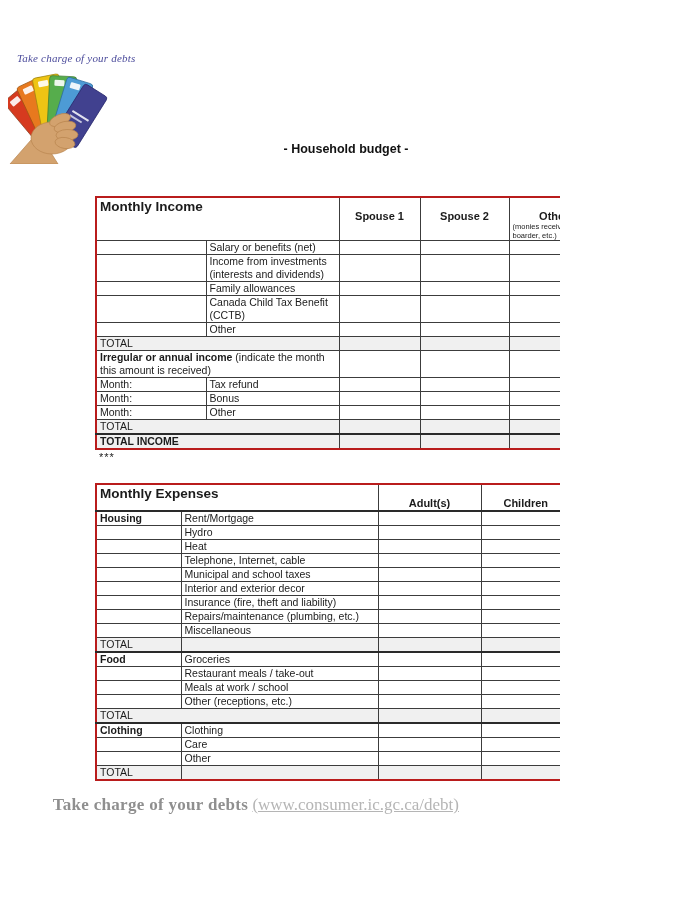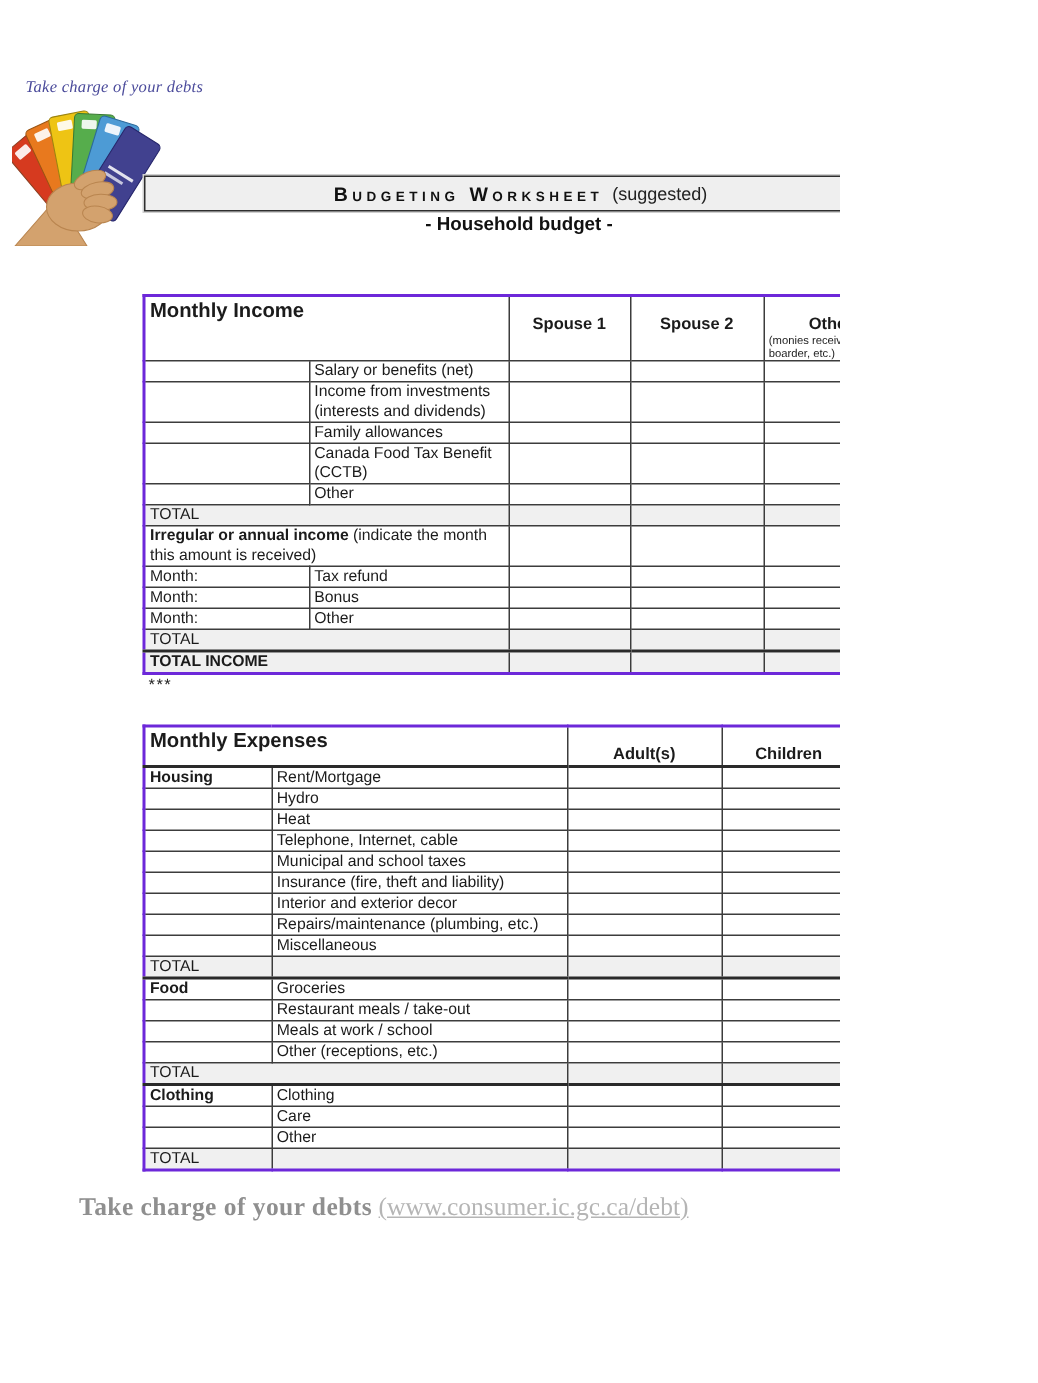--- a/index.html
+++ b/index.html
@@ -27,21 +27,21 @@
   .subtitle{
     position:absolute;left:96px;top:142px;width:500px;text-align:center;
     font-weight:bold;font-size:12.5px;color:#111;
   }
   
   table{border-collapse:collapse;table-layout:fixed;position:absolute;background:#fff;}
   td,th{
     border:1px solid #3c3c3c;font-size:10.5px;font-weight:normal;text-align:left;
     vertical-align:top;padding:0 3px;line-height:13px;overflow:hidden;
   }
-  .tbl{border:2px solid #6d28d9;}
+  .tbl{border:2px solid #b91c1c;}
   .h14{height:13px;} .h28{height:27px;}
   .shaded{background:#f0f0f0;}
   .b{font-weight:bold;}
   .section-title{font-size:13.5px;font-weight:bold;padding-top:2px;}
   .col-head{font-weight:bold;text-align:center;font-size:11px;padding-top:12px;margin-left:29px;}
   .other-note{display:block;font-weight:normal;font-size:7.5px;line-height:8.5px;text-align:left;}
   .income-table{left:95px;top:196px;width:503px;}
   .income-table .hdr{height:35px;}
   .expense-table{left:95px;top:483px;width:475px;}
   .expense-table .hdr{height:17px;}
@@ -93,24 +93,20 @@
     <g stroke-width="0.7" fill="#d3a26e">
       <polygon points="2,100 30,68 50,100" stroke="#b9854f" fill="#d3a26e"></polygon>
       <ellipse cx="44" cy="74" rx="21" ry="16" stroke="#b9854f" fill="#d3a26e"></ellipse>
       <ellipse cx="52" cy="56" rx="11" ry="5.5" transform="rotate(-22 52 56)" stroke="#b9854f" fill="#d3a26e"></ellipse>
       <ellipse cx="57" cy="63" rx="11" ry="5.5" transform="rotate(-12 57 63)" stroke="#b9854f" fill="#d3a26e"></ellipse>
       <ellipse cx="59" cy="71" rx="11" ry="5.5" transform="rotate(-2 59 71)" stroke="#b9854f" fill="#d3a26e"></ellipse>
       <ellipse cx="57" cy="79" rx="10" ry="5.5" transform="rotate(8 57 79)" stroke="#b9854f" fill="#d3a26e"></ellipse>
     </g>
   </svg>
 
-  <div class="title-bar">
-    <span class="title-main">Budgeting Worksheet</span>
-    <span class="title-suffix">(suggested)</span>
-  </div>
   <div class="subtitle">- Household budget -</div>
 
   <table class="tbl income-table">
     <colgroup>
         <col style="width:110px">
         <col style="width:133px">
         <col style="width:81px">
         <col style="width:89px">
         <col style="width:90px">
       </colgroup>
@@ -140,21 +136,21 @@
     </tr>
     <tr class="h14">
       <td></td>
       <td>Family allowances</td>
       <td></td>
           <td></td>
           <td></td>
     </tr>
     <tr class="h28">
       <td></td>
-      <td>Canada Food Tax Benefit (CCTB)</td>
+      <td>Canada Child Tax Benefit (CCTB)</td>
       <td></td>
           <td></td>
           <td></td>
     </tr>
     <tr class="h14">
       <td></td>
       <td>Other</td>
       <td></td>
           <td></td>
           <td></td>
@@ -248,27 +244,27 @@
           <td></td>
     </tr>
     <tr class="h14">
       <td></td>
       <td>Municipal and school taxes</td>
       <td></td>
           <td></td>
     </tr>
     <tr class="h14">
       <td></td>
+      <td>Interior and exterior decor</td>
+      <td></td>
+          <td></td>
+    </tr>
+    <tr class="h14">
+      <td></td>
       <td>Insurance (fire, theft and liability)</td>
-      <td></td>
-          <td></td>
-    </tr>
-    <tr class="h14">
-      <td></td>
-      <td>Interior and exterior decor</td>
       <td></td>
           <td></td>
     </tr>
     <tr class="h14">
       <td></td>
       <td>Repairs/maintenance (plumbing, etc.)</td>
       <td></td>
           <td></td>
     </tr>
     <tr class="h14">

